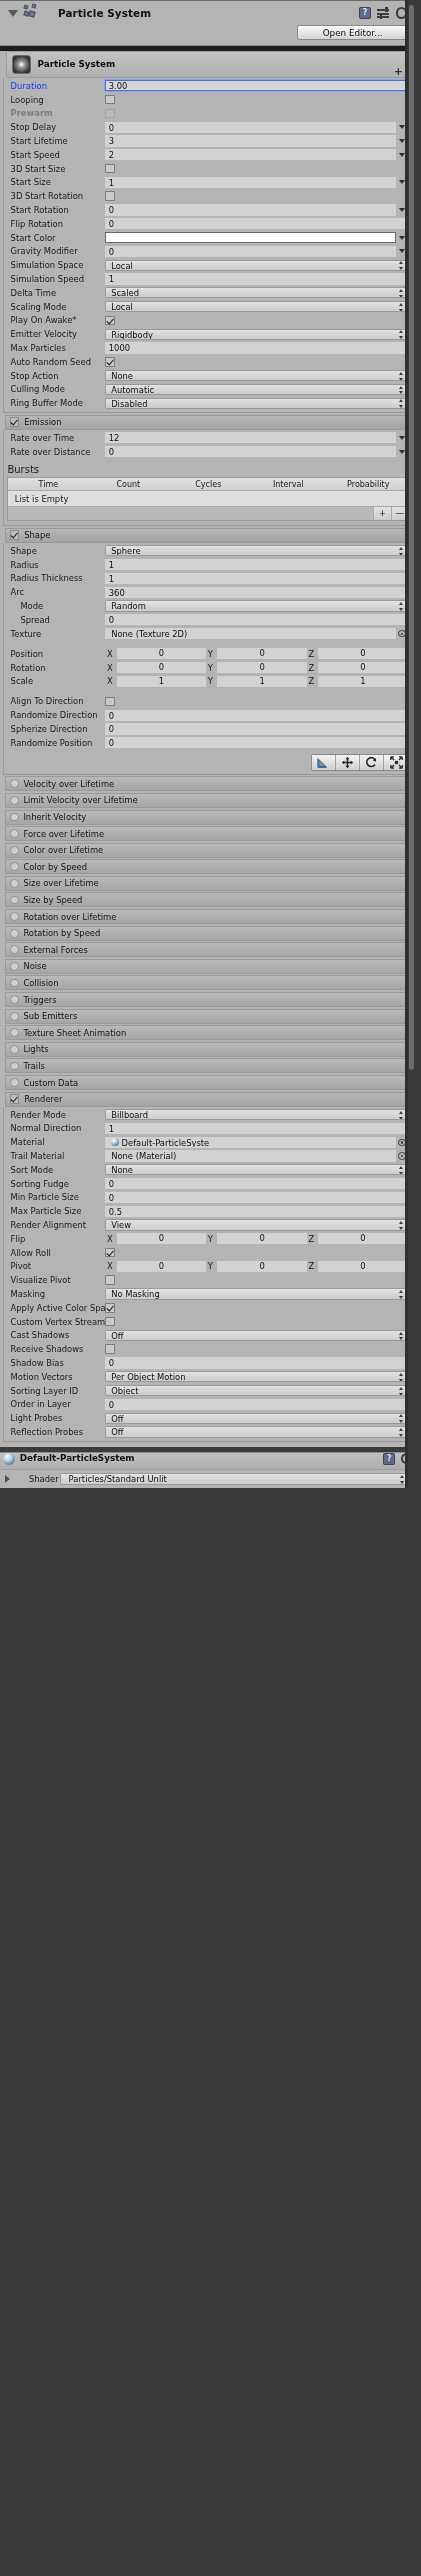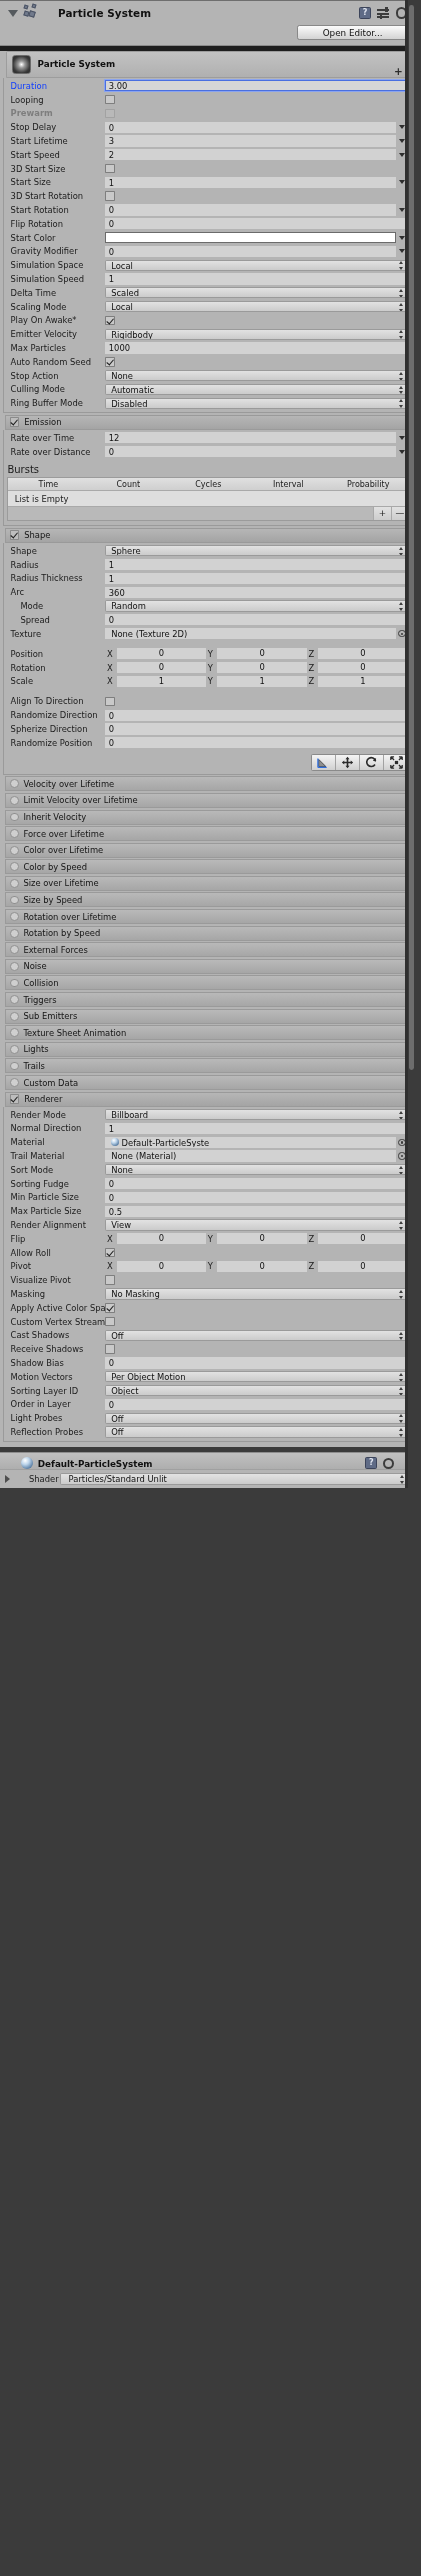--- a/index.html
+++ b/index.html
@@ -294,22 +294,22 @@
   }
   .gizmo-btn:last-child { border-right: none; }
 
   
   .bottom-gap { height: 4.8px; background: #3b3b3b; }
 
   .mat-header {
     background: linear-gradient(#c0c0c0,#aeaeae);
     border-top: 0.8px solid #8e8e8e;
     height: 17.6px;
-    display: flex; align-items: flex-end;
-    padding: 0 21px;
+    display: flex; align-items: flex-start;
+    padding: 0 3px;
     position: relative;
   }
   .mat-sphere {
     width: 12px; height: 12px; border-radius: 50%;
     background: radial-gradient(circle at 35% 30%, #ffffff, #bcd4ea 35%, #5a7ea4 75%, #33506e 100%);
     margin-right: 4.8px;
   }
   .mat-title { font-size: 8.8px; font-weight: bold; color: #111; }
   .mat-icons { margin-left: auto; display: flex; gap: 5.6px; align-items: center; }
 

